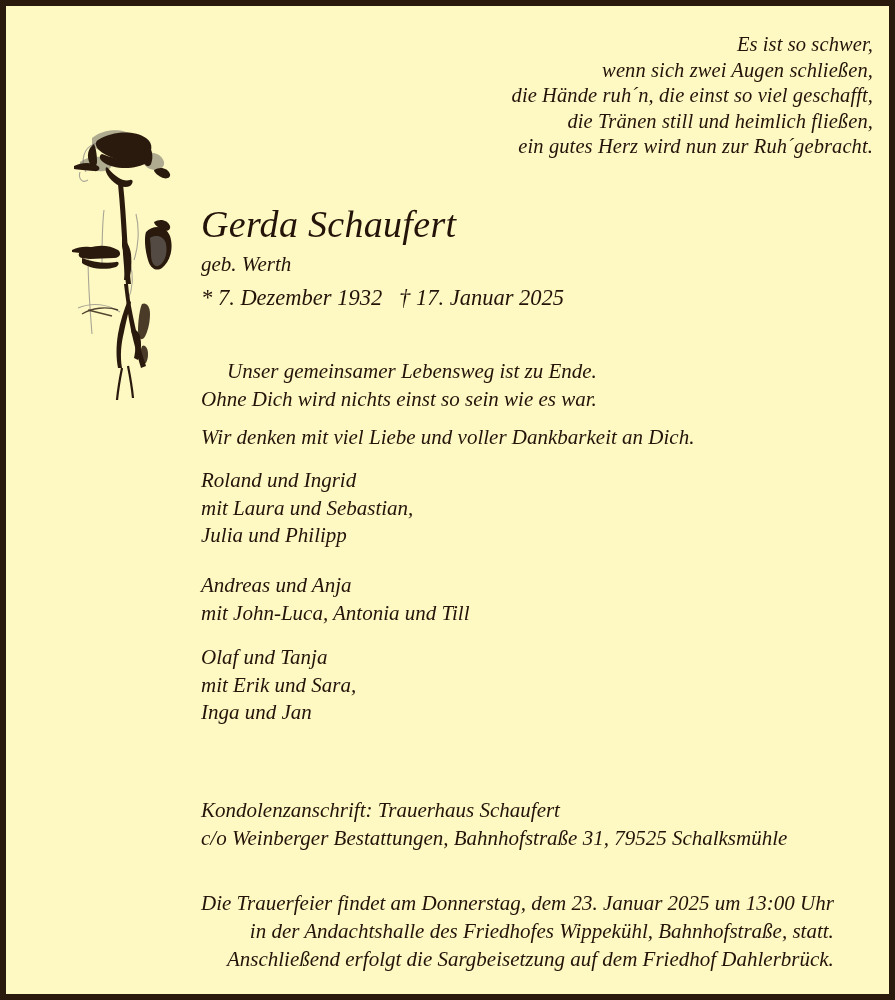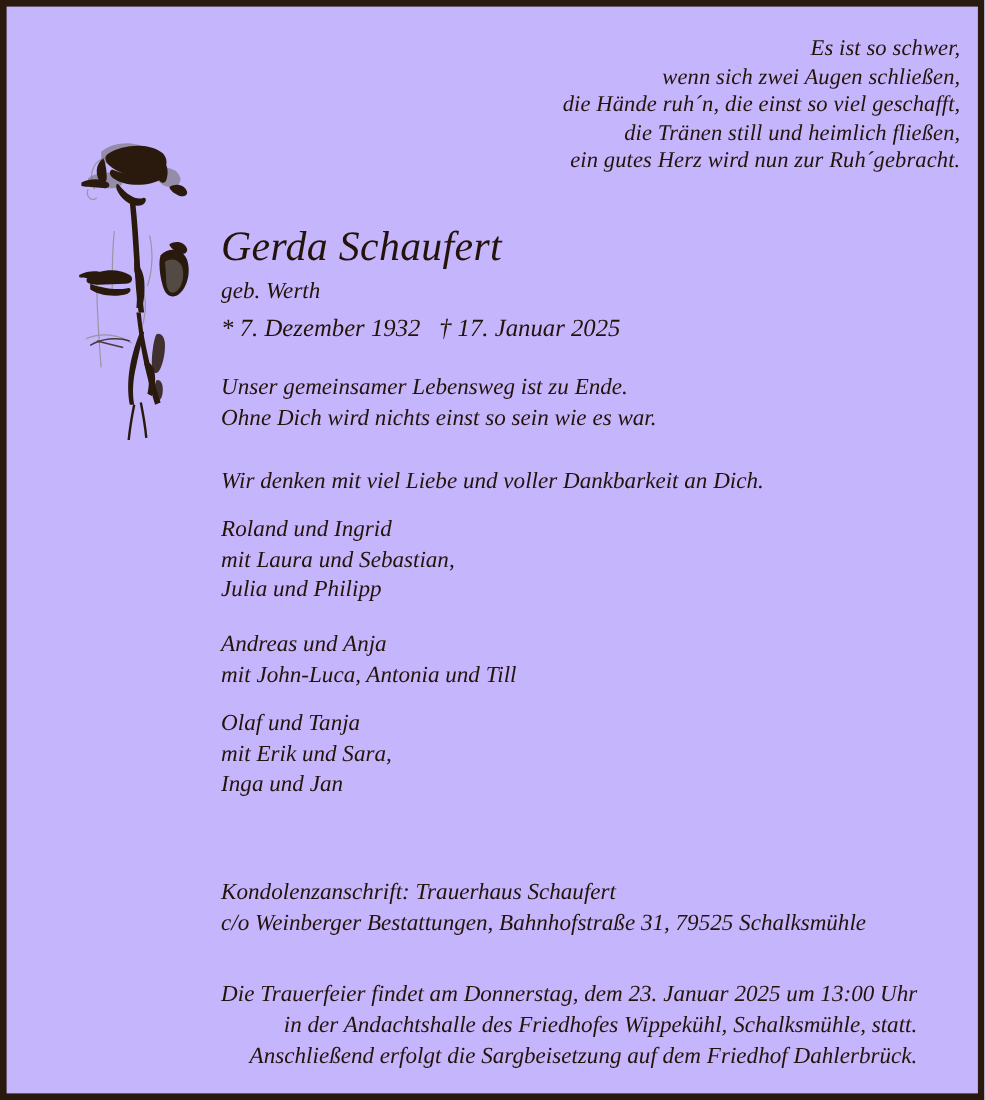--- a/index.html
+++ b/index.html
@@ -7,21 +7,21 @@
     padding: 0;
     background: #ffffff;
   }
   body {
     font-family: "Liberation Serif", "DejaVu Serif", serif;
   }
   .page {
     position: relative;
     width: 895px;
     height: 1000px;
-    background: #c4b5fd;
+    background: #fef9c3;
     box-sizing: border-box;
     border: 6px solid #2a1a0d;
     overflow: hidden;
   }
   .inner {
     position: relative;
     width: 100%;
     height: 100%;
   }
 
@@ -87,21 +87,21 @@
   }
 
   .block {
     position: absolute;
     left: 0;
     font-size: 21px;
     line-height: 27.5px;
   }
   .block div { white-space: pre; }
 
-  .b-lebensweg { top: 332px; }
+  .b-lebensweg { top: 352px; text-align: right; }
   .b-danken    { top: 418px; }
   .b-fam1      { top: 461px; }
   .b-fam2      { top: 566px; }
   .b-fam3      { top: 638px; }
   .b-kondolenz { top: 791px; }
   .b-trauer    { top: 883px; line-height: 28px; text-align: right; }
 </style>
 </head>
 <body>
 
@@ -205,19 +205,19 @@
         <div>Inga und Jan</div>
       </div>
 
       <div class="block b-kondolenz">
         <div>Kondolenzanschrift: Trauerhaus Schaufert</div>
         <div>c/o Weinberger Bestattungen, Bahnhofstraße 31, 79525 Schalksmühle</div>
       </div>
 
       <div class="block b-trauer">
         <div>Die Trauerfeier findet am Donnerstag, dem 23. Januar 2025 um 13:00 Uhr</div>
-        <div>in der Andachtshalle des Friedhofes Wippekühl, Schalksmühle, statt.</div>
+        <div>in der Andachtshalle des Friedhofes Wippekühl, Bahnhofstraße, statt.</div>
         <div>Anschließend erfolgt die Sargbeisetzung auf dem Friedhof Dahlerbrück.</div>
       </div>
 
     </div>
   </div>
 </div>
 
 </body></html>

